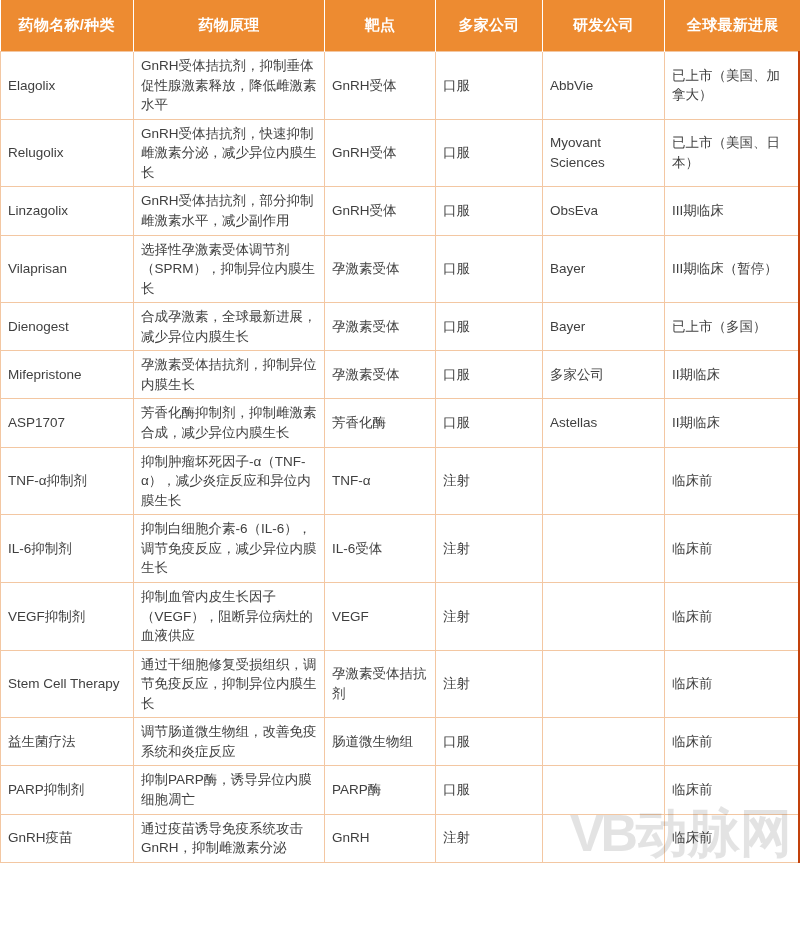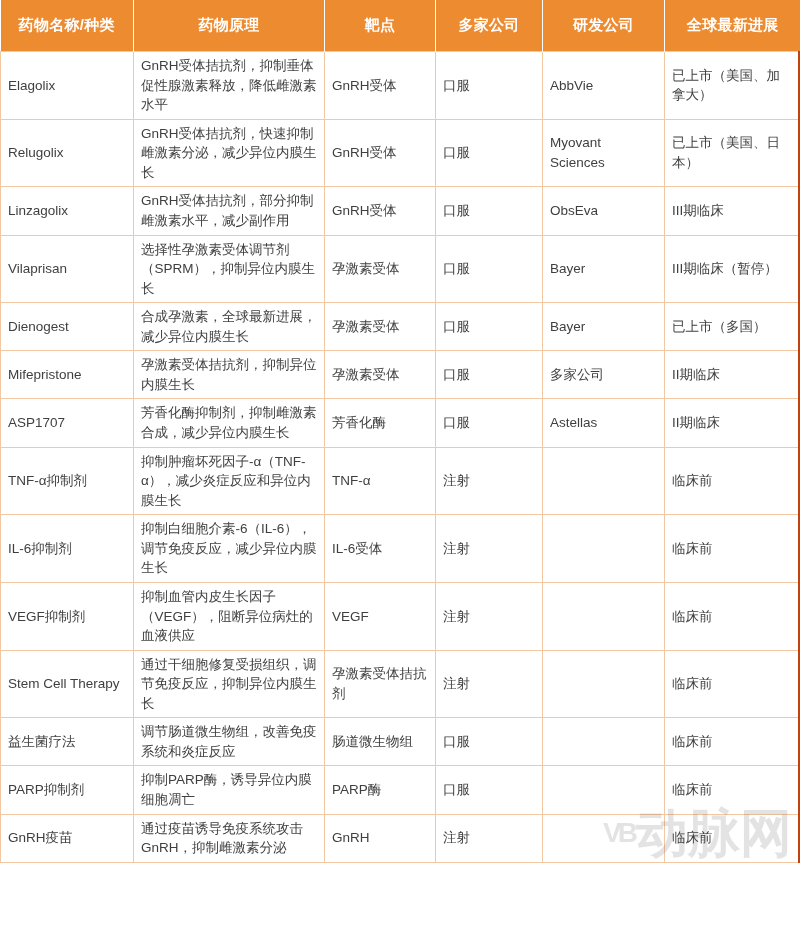--- a/index.html
+++ b/index.html
@@ -68,21 +68,21 @@
     right: 8px;
     bottom: 4px;
     display: flex;
     align-items: center;
     gap: 2px;
     opacity: 0.13;
     pointer-events: none;
     user-select: none;
   }
   .watermark .wm-mark {
-    font-size: 28px;
+    font-size: 52px;
     font-weight: bold;
     color: #333;
     letter-spacing: -4px;
     line-height: 1;
     font-family: "Liberation Sans", sans-serif;
   }
   .watermark .wm-text {
     font-size: 52px;
     font-weight: bold;
     color: #333;

